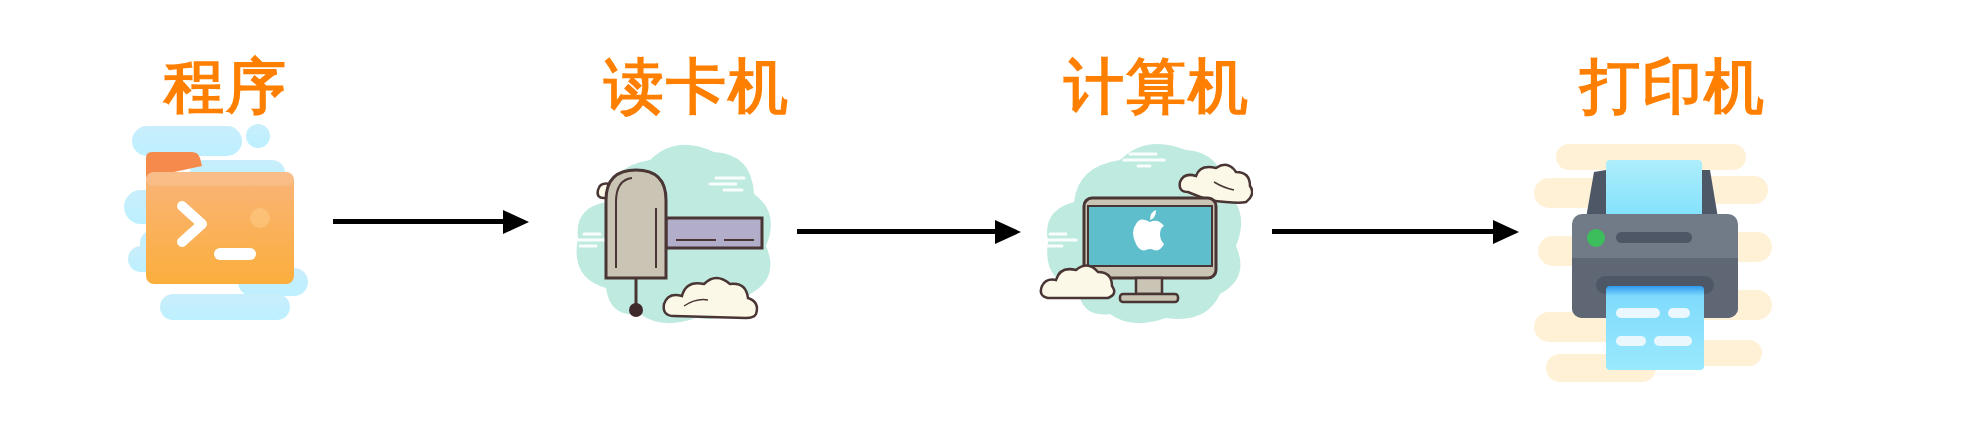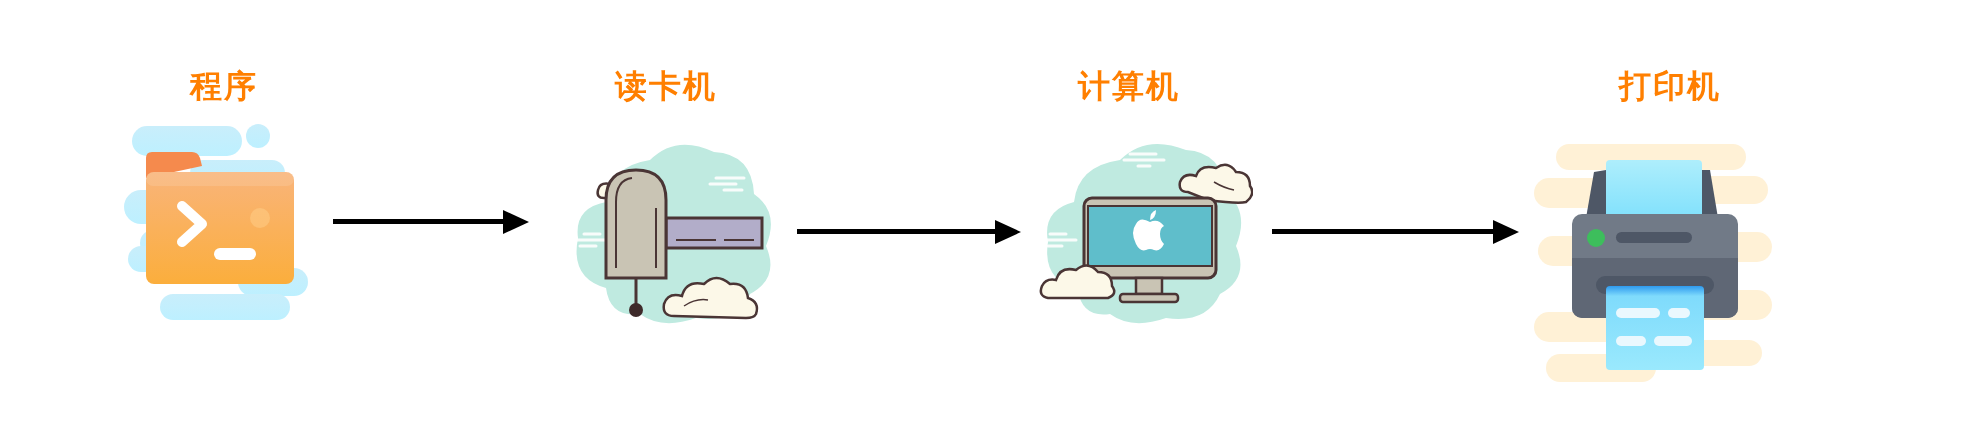--- a/index.html
+++ b/index.html
@@ -12,24 +12,24 @@
       height: 442px;
       position: relative;
       overflow: hidden;
       font-family: "DejaVu Sans", "Liberation Sans", sans-serif;
     }
     .node-title {
       position: absolute;
       top: 58px;
       height: 56px;
       line-height: 56px;
-      font-size: 32px;
+      font-size: 60px;
       font-weight: bold;
       color: #FF7F00;
-      text-align: center;
+      text-align: right;
       letter-spacing: 2px;
       white-space: nowrap;
     }
     .icon {
       position: absolute;
     }
     .icon svg {
       display: block;
       width: 100%;
       height: 100%;
@@ -93,21 +93,21 @@
 
     <rect x="94" y="130" width="42" height="12" rx="6" fill="#FFFFFF"></rect>
   </svg>
 </div>
 
 <div class="arrow" style="left:333px; top:210px; width:196px;">
   <div class="shaft" style="width:172px;"></div>
   <div class="head" style="left:170px;"></div>
 </div>
 
-<div class="node-title" style="left:576px; width:180px;">读卡机</div>
+<div class="node-title" style="left:604px; width:180px;">读卡机</div>
 <div class="icon" style="left:566px; top:138px; width:212px; height:190px;">
   <svg viewBox="0 0 212 190">
 
     <path d="M40 150 Q4 140 12 100 Q8 70 40 64 Q44 28 84 22 Q110 -4 148 14 Q186 16 188 56 Q214 74 200 108 Q214 140 184 156 Q170 186 130 180 Q96 192 74 176 Q44 180 40 150 Z" fill="#BFEAE0"></path>
 
     <g stroke="#FFFFFF" stroke-width="3" stroke-linecap="round" opacity="0.9">
       <line x1="150" y1="40" x2="178" y2="40"></line>
       <line x1="144" y1="46" x2="170" y2="46"></line>
       <line x1="158" y1="52" x2="176" y2="52"></line>
       <line x1="18" y1="96" x2="34" y2="96"></line>
@@ -131,21 +131,21 @@
     <path d="M108 178 Q96 178 98 166 Q102 154 116 158 Q120 142 138 146 Q150 134 164 146 Q180 144 182 160 Q194 164 190 176 Q188 180 180 180 Z" fill="#FCF8E8" stroke="#4A3535" stroke-width="2.5"></path>
     <path d="M118 168 Q130 160 142 162" fill="none" stroke="#4A3535" stroke-width="1.5"></path>
   </svg>
 </div>
 
 <div class="arrow" style="left:797px; top:220px; width:224px;">
   <div class="shaft" style="width:200px;"></div>
   <div class="head" style="left:198px;"></div>
 </div>
 
-<div class="node-title" style="left:1039px; width:180px;">计算机</div>
+<div class="node-title" style="left:1064px; width:180px;">计算机</div>
 <div class="icon" style="left:1038px; top:138px; width:215px; height:190px;">
   <svg viewBox="0 0 215 190">
 
     <path d="M40 152 Q4 142 10 104 Q4 72 36 64 Q40 28 82 22 Q108 -4 148 12 Q184 14 188 54 Q212 74 198 108 Q212 140 182 156 Q168 186 128 180 Q94 192 72 176 Q44 180 40 152 Z" fill="#BFEAE0"></path>
     <g stroke="#FFFFFF" stroke-width="3" stroke-linecap="round" opacity="0.9">
       <line x1="92" y1="16" x2="118" y2="16"></line>
       <line x1="86" y1="22" x2="126" y2="22"></line>
       <line x1="100" y1="28" x2="112" y2="28"></line>
       <line x1="12" y1="96" x2="28" y2="96"></line>
       <line x1="6" y1="102" x2="38" y2="102"></line>

